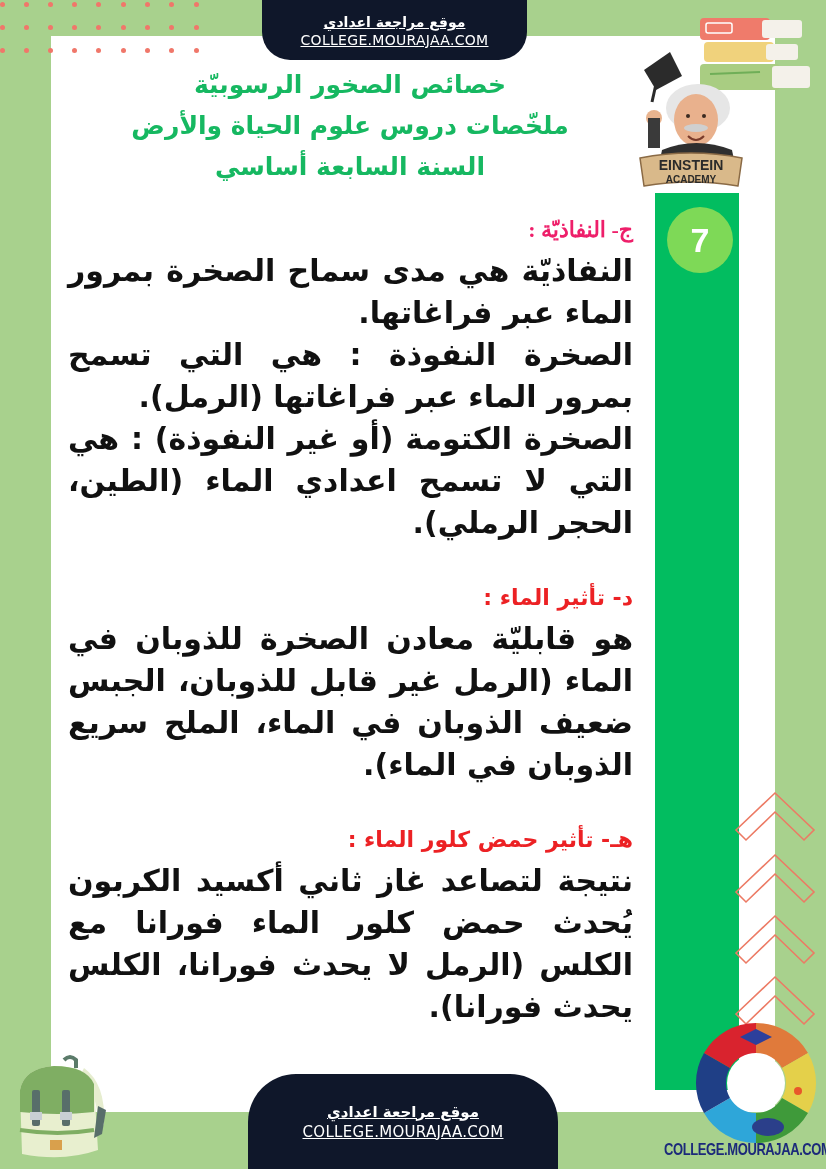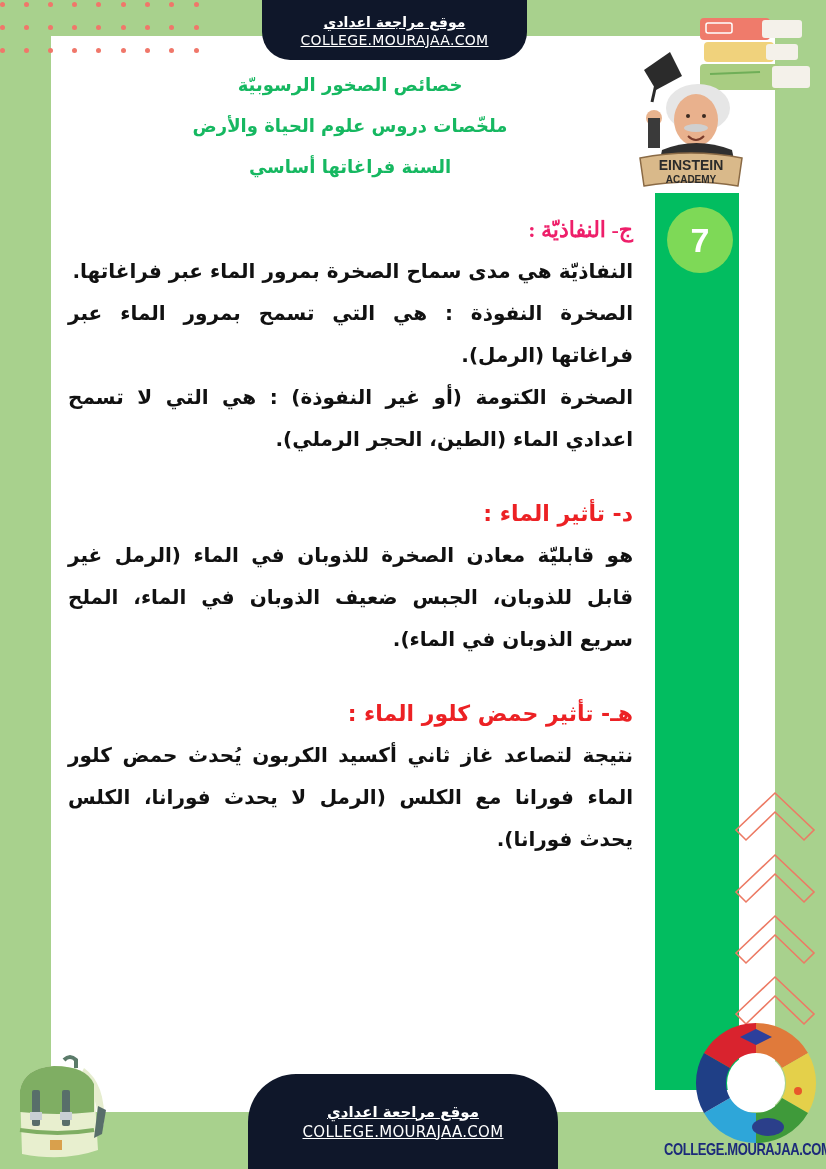--- a/index.html
+++ b/index.html
@@ -20,21 +20,21 @@
     .banner { position: absolute; background: #0f172a; display: flex; flex-direction: column; align-items: center; justify-content: center; color: #ffffff; text-decoration: underline; }
     .banner-top { left: 262px; top: 0; width: 265px; height: 60px; border-radius: 0 0 28px 28px; padding-top: 2px; }
     .banner-bottom { left: 248px; top: 1074px; width: 310px; height: 95px; border-radius: 48px 48px 0 0; padding-top: 0; }
     .banner .ar { font-size: 14px; font-weight: bold; direction: rtl; line-height: 18px; }
     .banner .en { font-family: "DejaVu Sans", sans-serif; font-size: 14px; letter-spacing: 0.3px; line-height: 18px; }
     .banner-bottom .ar { font-size: 15px; line-height: 20px; }
     .banner-bottom .en { font-size: 15px; line-height: 20px; }
 
     
     .titles { position: absolute; left: 120px; top: 64px; width: 460px; text-align: center; direction: rtl; color: #16b861; font-weight: bold; }
-    .titles div { font-size: 18px; line-height: 41px; text-align: center; }
+    .titles div { font-size: 25px; line-height: 41px; text-align: center; }
 
     
     .books { position: absolute; left: 700px; top: 12px; width: 112px; height: 82px; }
     .einstein { position: absolute; left: 636px; top: 40px; width: 110px; height: 150px; }
 
     
     .side-bar { position: absolute; left: 655px; top: 193px; width: 84px; height: 897px; background: #02bd60; }
     .page-badge { position: absolute; left: 667px; top: 207px; width: 66px; height: 66px; border-radius: 50%; background: #7ed957; color: #ffffff; font-size: 34px; font-weight: bold; display: flex; align-items: center; justify-content: center; font-family: "Liberation Sans", sans-serif; }
 
     
@@ -46,21 +46,21 @@
 
     
     .backpack { position: absolute; left: 14px; top: 1054px; width: 92px; height: 110px; }
 
     
     .content { position: absolute; left: 68px; top: 210px; width: 565px; direction: rtl; text-align: right; color: #111111; }
     .section { margin-bottom: 34px; }
     .heading { font-size: 22px; font-weight: bold; line-height: 40px; }
     .heading.pink { color: #ee1f6a; font-family: Liberation Serif, serif; }
     .heading.red { color: #ec2124; }
-    .para { font-size: 20px; font-weight: bold; line-height: 42px; text-align: justify; text-align-last: right; }
+    .para { font-size: 30px; font-weight: bold; line-height: 42px; text-align: justify; text-align-last: right; }
   </style>
 </head>
 <body>
 
 <div class="frame-top"></div>
 <div class="frame-left"></div>
 <div class="frame-right"></div>
 <div class="frame-bottom"></div>
 
 <div style="position:absolute;left:51px;top:36px;width:724px;height:1076px;background:#ffffff;"></div>
@@ -96,21 +96,21 @@
 </div>
 
 <div class="banner banner-top">
   <span class="ar">موقع مراجعة اعدادي</span>
   <span class="en">COLLEGE.MOURAJAA.COM</span>
 </div>
 
 <div class="titles">
   <div>خصائص الصخور الرسوبيّة</div>
   <div>ملخّصات دروس علوم الحياة والأرض</div>
-  <div>السنة فراغاتها أساسي</div>
+  <div>السنة السابعة أساسي</div>
 </div>
 
 <svg class="books" viewBox="0 0 112 82">
   <rect x="0" y="6" width="70" height="22" rx="4" fill="#ef7b6b"></rect>
   <rect x="62" y="8" width="40" height="18" rx="3" fill="#f4f1ea"></rect>
   <rect x="6" y="11" width="26" height="10" rx="2" fill="none" stroke="#fff" stroke-width="1.5"></rect>
   <rect x="4" y="30" width="70" height="20" rx="4" fill="#f0d27c"></rect>
   <rect x="66" y="32" width="32" height="16" rx="3" fill="#f4f1ea"></rect>
   <rect x="0" y="52" width="80" height="26" rx="4" fill="#a9cd82"></rect>
   <rect x="72" y="54" width="38" height="22" rx="3" fill="#f4f1ea"></rect>

